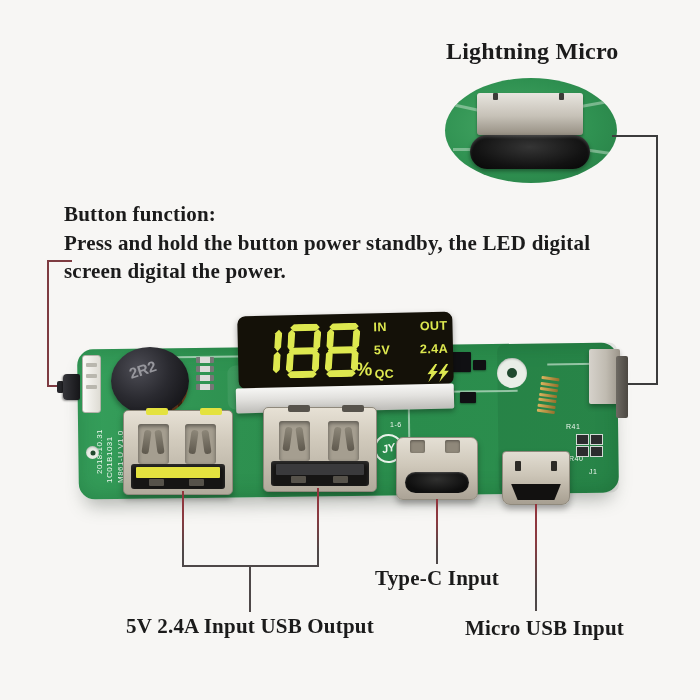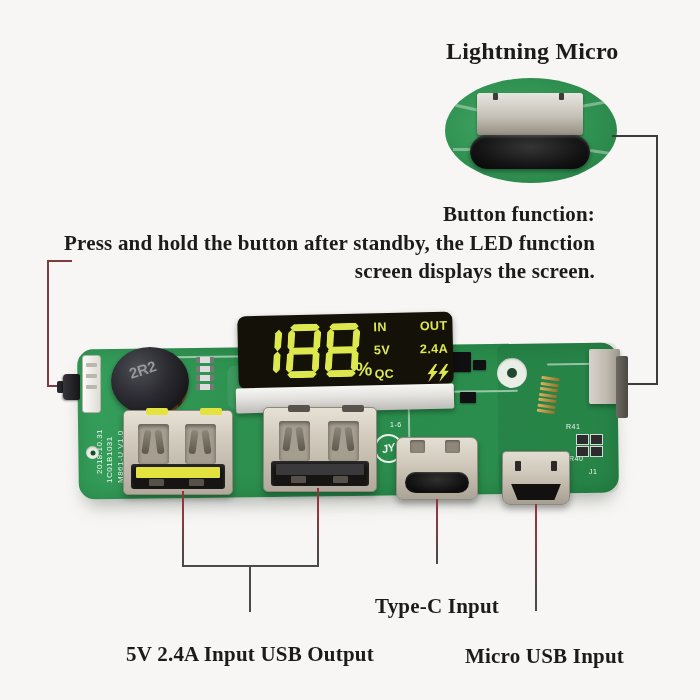--- a/index.html
+++ b/index.html
@@ -4,21 +4,21 @@
 <style>
   html,body{margin:0;padding:0;}
   body{width:700px;height:700px;position:relative;background:#f7f6f4;overflow:hidden;
        font-family:"Liberation Serif",serif;color:#161616;}
   .abs{position:absolute;}
 
   
   .serif-label{font-weight:bold;font-size:21px;color:#1b1b1b;letter-spacing:.2px;}
   .title{font-size:24px;}
   .para div{line-height:28.5px;white-space:nowrap;}
-  .center{text-align:center;margin-top:28px;}
+  .center{text-align:center;}
 
   
   .ln{position:absolute;background:#4e4848;}
   .ln.red{background:#7e3b41;}
   .ln.fade{background:linear-gradient(180deg,#93343c 0%,#8a3a40 35%,#4e4848 80%);}
   .ln.dark{background:#3c3c3c;}
 
   
   .inset{width:172px;height:105px;border-radius:50%;overflow:hidden;
          background:radial-gradient(ellipse at 40% 45%, #46a765 0%, #2f9151 55%, #267a43 100%);}
@@ -143,24 +143,24 @@
     <div class="notch" style="left:16px;"></div>
     <div class="notch" style="left:82px;"></div>
   </div>
   <div class="slot"></div>
 </div>
 
 <div class="ln dark" style="left:612px;top:135px;width:46px;height:2px;"></div>
 <div class="ln dark" style="left:656px;top:135px;width:2px;height:250px;"></div>
 <div class="ln dark" style="left:627px;top:383px;width:31px;height:2px;"></div>
 
-<div class="abs para serif-label" style="left:64px;top:200px;text-align:right;">
+<div class="abs para serif-label" style="left:64px;top:200px;">
   <div>Button function:</div>
-  <div>Press and hold the button after standby, the LED function</div>
-  <div>screen displays the screen.</div>
+  <div>Press and hold the button power standby, the LED digital</div>
+  <div>screen digital the power.</div>
 </div>
 
 <div class="ln red" style="left:47px;top:260px;width:25px;height:2px;"></div>
 <div class="ln red" style="left:47px;top:260px;width:2px;height:127px;"></div>
 <div class="ln red" style="left:47px;top:385px;width:31px;height:2px;"></div>
 
 <div class="abs board">
   <div class="patch" style="left:150px;top:18px;width:130px;height:44px;background:rgba(255,255,255,.07);"></div>
   <div class="patch" style="left:420px;top:0;width:120px;height:150px;background:rgba(0,30,10,.08);"></div>
   <div class="silk" style="left:58px;top:8px;width:210px;height:2px;"></div>

